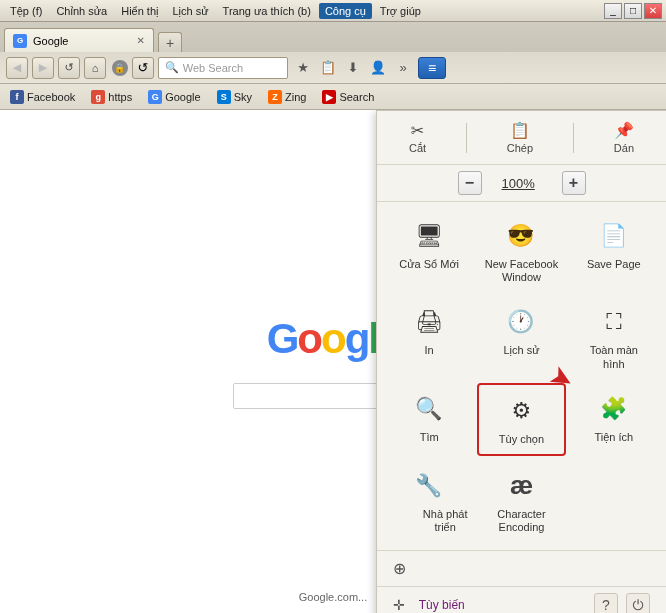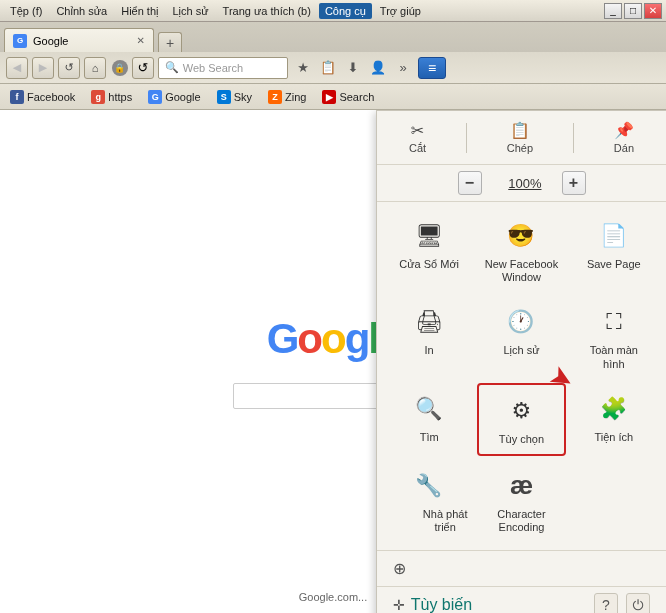--- a/index.html
+++ b/index.html
@@ -208,21 +208,21 @@
       gap: 20px;
     }
     .zoom-minus, .zoom-plus {
       width: 24px; height: 24px;
       background: linear-gradient(to bottom, #f8f8f8, #e8e8e8);
       border: 1px solid #b0b0b0;
       border-radius: 3px;
       display: flex; align-items: center; justify-content: center;
       cursor: pointer; font-size: 16px; font-weight: bold; color: #444;
     }
-    .zoom-value { font-size: 13px; color: #333; min-width: 40px; text-align: right; text-decoration: underline; }
+    .zoom-value { font-size: 13px; color: #333; min-width: 40px; text-align: left; text-decoration: underline; }
 
     
     .menu-grid {
       display: grid;
       grid-template-columns: repeat(3, 1fr);
       padding: 8px;
       gap: 4px;
       border-bottom: 1px solid #d8d4c8;
     }
     .menu-grid-item {
@@ -266,21 +266,21 @@
 
     .menu-bottom-row {
       display: flex;
       align-items: center;
       padding: 6px 16px;
       gap: 10px;
       justify-content: space-between;
     }
     .customize-area { display: flex; align-items: center; gap: 6px; cursor: pointer; }
     .customize-icon { font-size: 14px; color: #555; }
-    .customize-text { font-size: 16px; color: #0f766e; }
+    .customize-text { font-size: 12px; color: #701a75; margin-left: 8px; }
     .bottom-icons { display: flex; gap: 8px; }
     .bottom-icon-btn {
       width: 24px; height: 24px;
       display: flex; align-items: center; justify-content: center;
       font-size: 14px; color: #555; cursor: pointer;
       border: 1px solid #c8c4b8; border-radius: 3px; background: #f0ece4;
     }
 
     
     .watermark {

